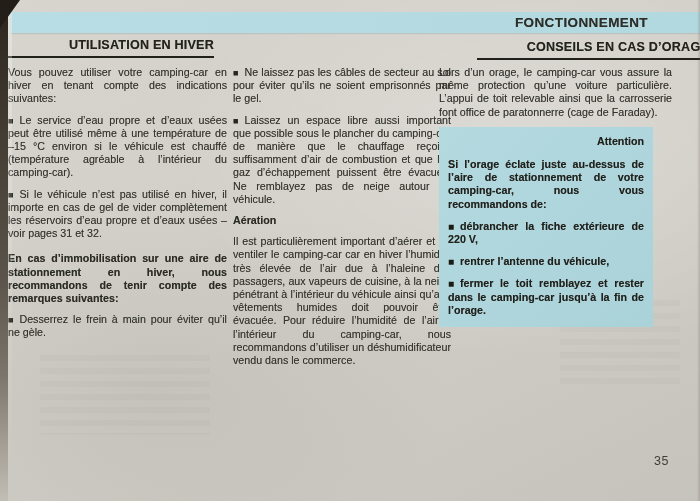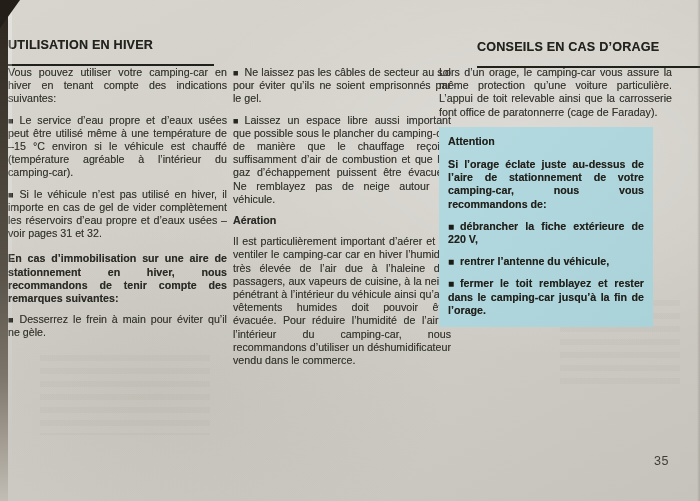--- a/index.html
+++ b/index.html
@@ -40,22 +40,23 @@
     box-shadow:0 1px 1px rgba(120,140,145,0.25);
   }
   .band-title{
     position:absolute;right:52px;top:0;line-height:21px;
     font-size:13.5px;font-weight:bold;letter-spacing:0.4px;color:#2e2e29;
     text-shadow:0 0 0.5px rgba(46,46,41,0.55);
   }
   
   .sec-head{
     position:absolute;font-size:12.6px;font-weight:bold;letter-spacing:0.2px;
-    color:#23231e;padding-bottom:12px;border-bottom:2.5px solid #21211c;
+    color:#23231e;padding-bottom:4px;border-bottom:2.5px solid #21211c;
     text-shadow:0 0 0.5px rgba(35,35,30,0.5);
+    text-align:right;
   }
   #head-winter{left:8px;top:38px;width:206px;}
   #head-storm{left:477px;top:40px;width:232px;}
   
   .col{position:absolute;top:66px;font-size:10.7px;line-height:13.2px;}
   #col1{left:8px;width:219px;}
   #col2{left:233px;width:218px;}
   #col3{left:439px;width:233px;}
   .col p{
     margin:0 0 8px 0;text-align:justify;
@@ -70,21 +71,21 @@
     margin-right:6px;color:#26261f;transform:translateY(-0.5px);
   }
   
   .attention{
     margin-top:6px;width:196px;
     background:linear-gradient(135deg,#b4dae0,#aad2d9);
     padding:8px 9px 10px 9px;
   }
   .attention p{font-weight:bold;color:#21211c;margin:0 0 9px 0;text-align:justify;}
   .attention p:last-child{margin-bottom:0;}
-  .attention .att-title{margin-bottom:10px;text-align:left;}
+  .attention .att-title{margin-bottom:10px;text-align:right;}
   .attention .sq{font-size:10px;color:#1b1b16;}
   
   .page-number{
     position:absolute;right:31px;bottom:33px;
     font-size:12.5px;color:#3e3e37;letter-spacing:0.5px;
   }
   
   .ghost{position:absolute;pointer-events:none;}
   .g1{left:40px;top:355px;width:170px;height:80px;
       background:repeating-linear-gradient(to bottom,rgba(120,118,108,0.05) 0 6px,rgba(0,0,0,0) 6px 13px);}
@@ -92,20 +93,23 @@
       background:repeating-linear-gradient(to bottom,rgba(120,118,108,0.05) 0 6px,rgba(0,0,0,0) 6px 13px);}
 </style>
 </head>
 <body>
 
 <div class="page">
 
   <div class="ghost g1"></div>
   <div class="ghost g2"></div>
 
+  <div class="band">
+    <span class="band-title">FONCTIONNEMENT</span>
+  </div>
 
   <div class="sec-head" id="head-winter">UTILISATION EN HIVER</div>
   <div class="sec-head" id="head-storm">CONSEILS EN CAS D’ORAGE</div>
 
   <div class="col" id="col1">
     <p>Vous pouvez utiliser votre camping-car en hiver en tenant compte des indications suivantes:</p>
     <p><span class="sq">■</span><span>Le service d’eau propre et d’eaux usées peut être utilisé même à une température de –15 °C environ si le véhicule est chauffé (température agréable à l’intérieur du camping-car).</span></p>
     <p><span class="sq">■</span><span>Si le véhicule n’est pas utilisé en hiver, il importe en cas de gel de vider complètement les réservoirs d’eau propre et d’eaux usées – voir pages 31 et 32.</span></p>
     <p class="bold spaced">En cas d’immobilisation sur une aire de stationnement en hiver, nous recommandons de tenir compte des remarques suivantes:</p>
     <p><span class="sq">■</span><span>Desserrez le frein à main pour éviter qu’il ne gèle.</span></p>

